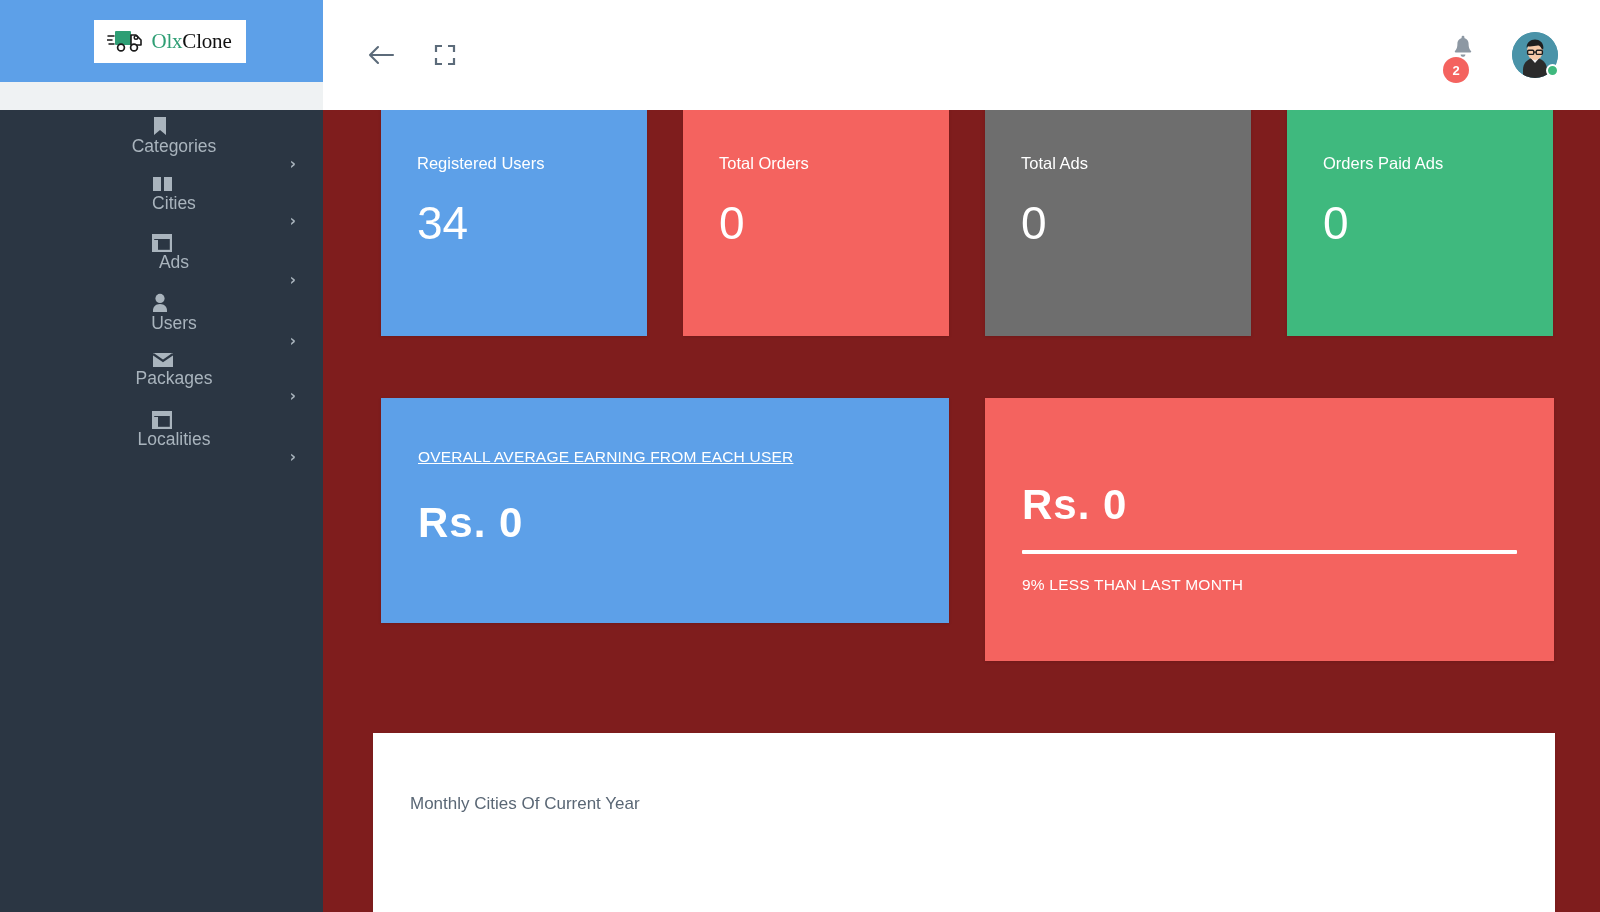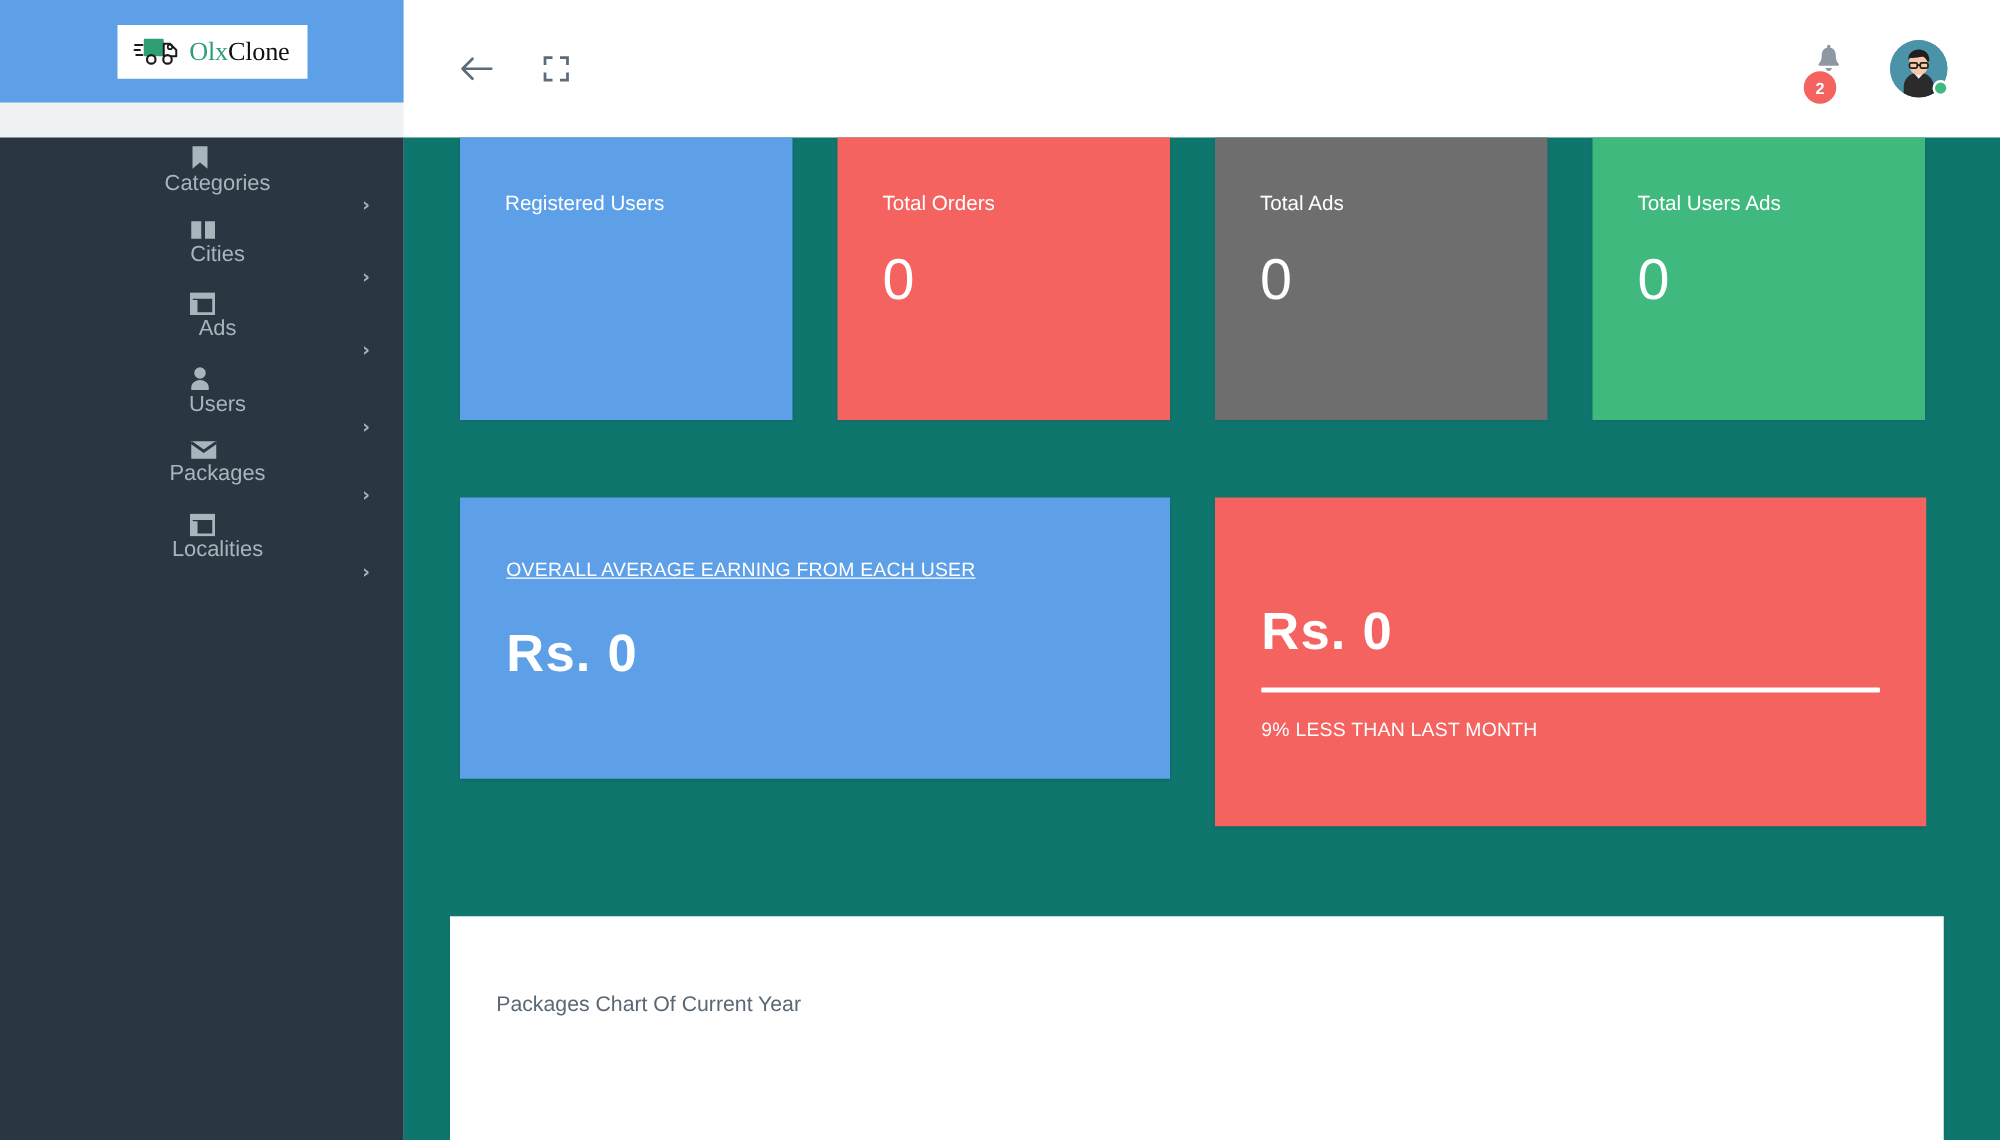--- a/index.html
+++ b/index.html
@@ -103,22 +103,23 @@
     margin-left: auto; color: #a9b4bd;
     font-size: 15px; font-weight: bold;
     font-family: "DejaVu Sans", sans-serif;
     line-height: 1;
   }
 
   
   .content {
     position: absolute; left: 323px; top: 110px;
     width: 1277px; height: 802px;
-    background: #0f766e;
+    background: #7f1d1d;
     overflow: hidden;
+    padding-left: 13px;
   }
 
   .stat-row {
     display: flex; gap: 36px;
     padding: 0 45px; margin-top: -16px;
   }
   .stat-card {
     width: 266px; height: 242px;
     padding: 32px 0 0 36px;
     color: #ffffff;
@@ -290,46 +291,47 @@
       </div>
 
     </div>
   </div>
 
   <div class="content">
 
     <div class="stat-row">
       <div class="stat-card" style="background:#5da0e8">
         <div class="stat-title">Registered Users</div>
+        <div class="stat-value">34</div>
       </div>
       <div class="stat-card" style="background:#f4635f">
         <div class="stat-title">Total Orders</div>
         <div class="stat-value">0</div>
       </div>
       <div class="stat-card" style="background:#6e6e6e">
         <div class="stat-title">Total Ads</div>
         <div class="stat-value">0</div>
       </div>
       <div class="stat-card" style="background:#3fb97e">
-        <div class="stat-title">Total Users Ads</div>
+        <div class="stat-title">Orders Paid Ads</div>
         <div class="stat-value">0</div>
       </div>
     </div>
 
     <div class="earn-row">
       <div class="earn-card earn-a">
         <div class="earn-title">OVERALL AVERAGE EARNING FROM EACH USER</div>
         <div class="earn-value">Rs.  0</div>
       </div>
       <div class="earn-card earn-b">
         <div class="earn-value">Rs.  0</div>
         <div class="earn-rule"></div>
         <div class="earn-sub">9% LESS THAN LAST MONTH</div>
       </div>
     </div>
 
     <div class="chart-card">
-      <div class="chart-title">Packages Chart Of Current Year</div>
+      <div class="chart-title">Monthly Cities Of Current Year</div>
       <div class="chart-plot"></div>
     </div>
 
   </div>
 </div>
 
 </body></html>

